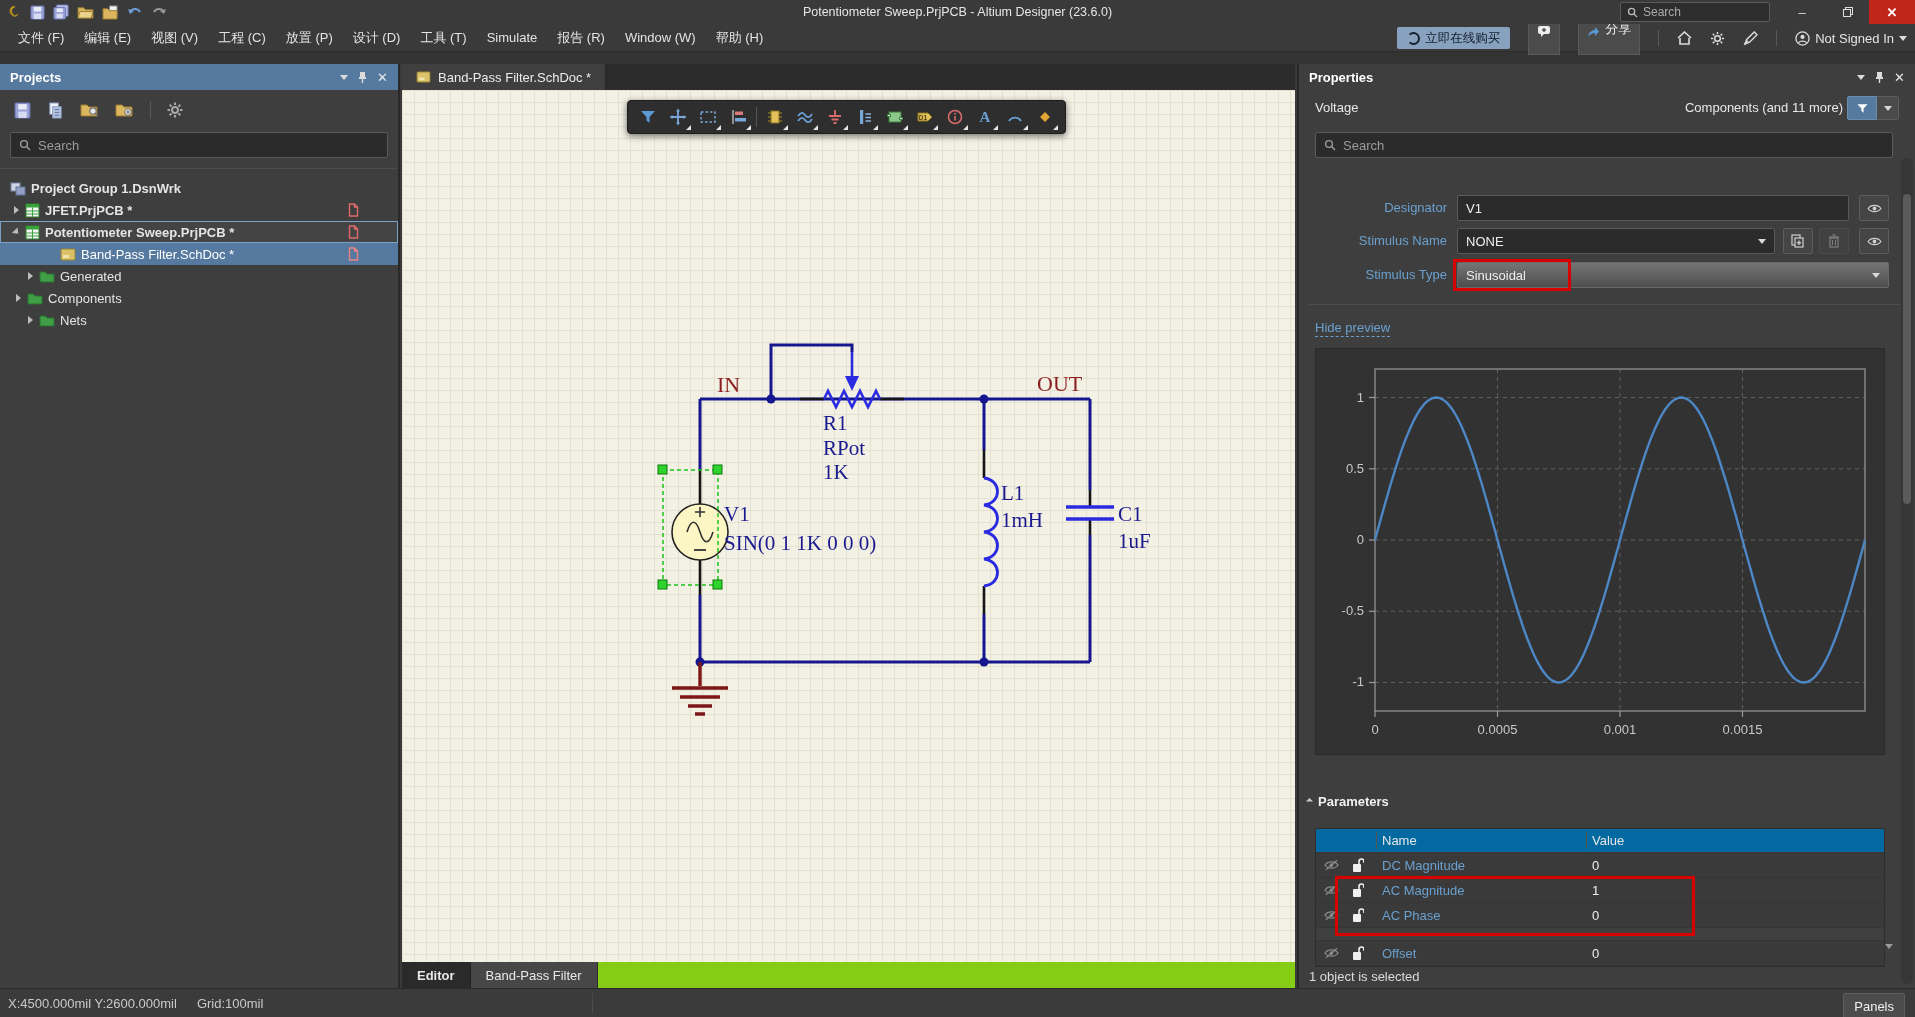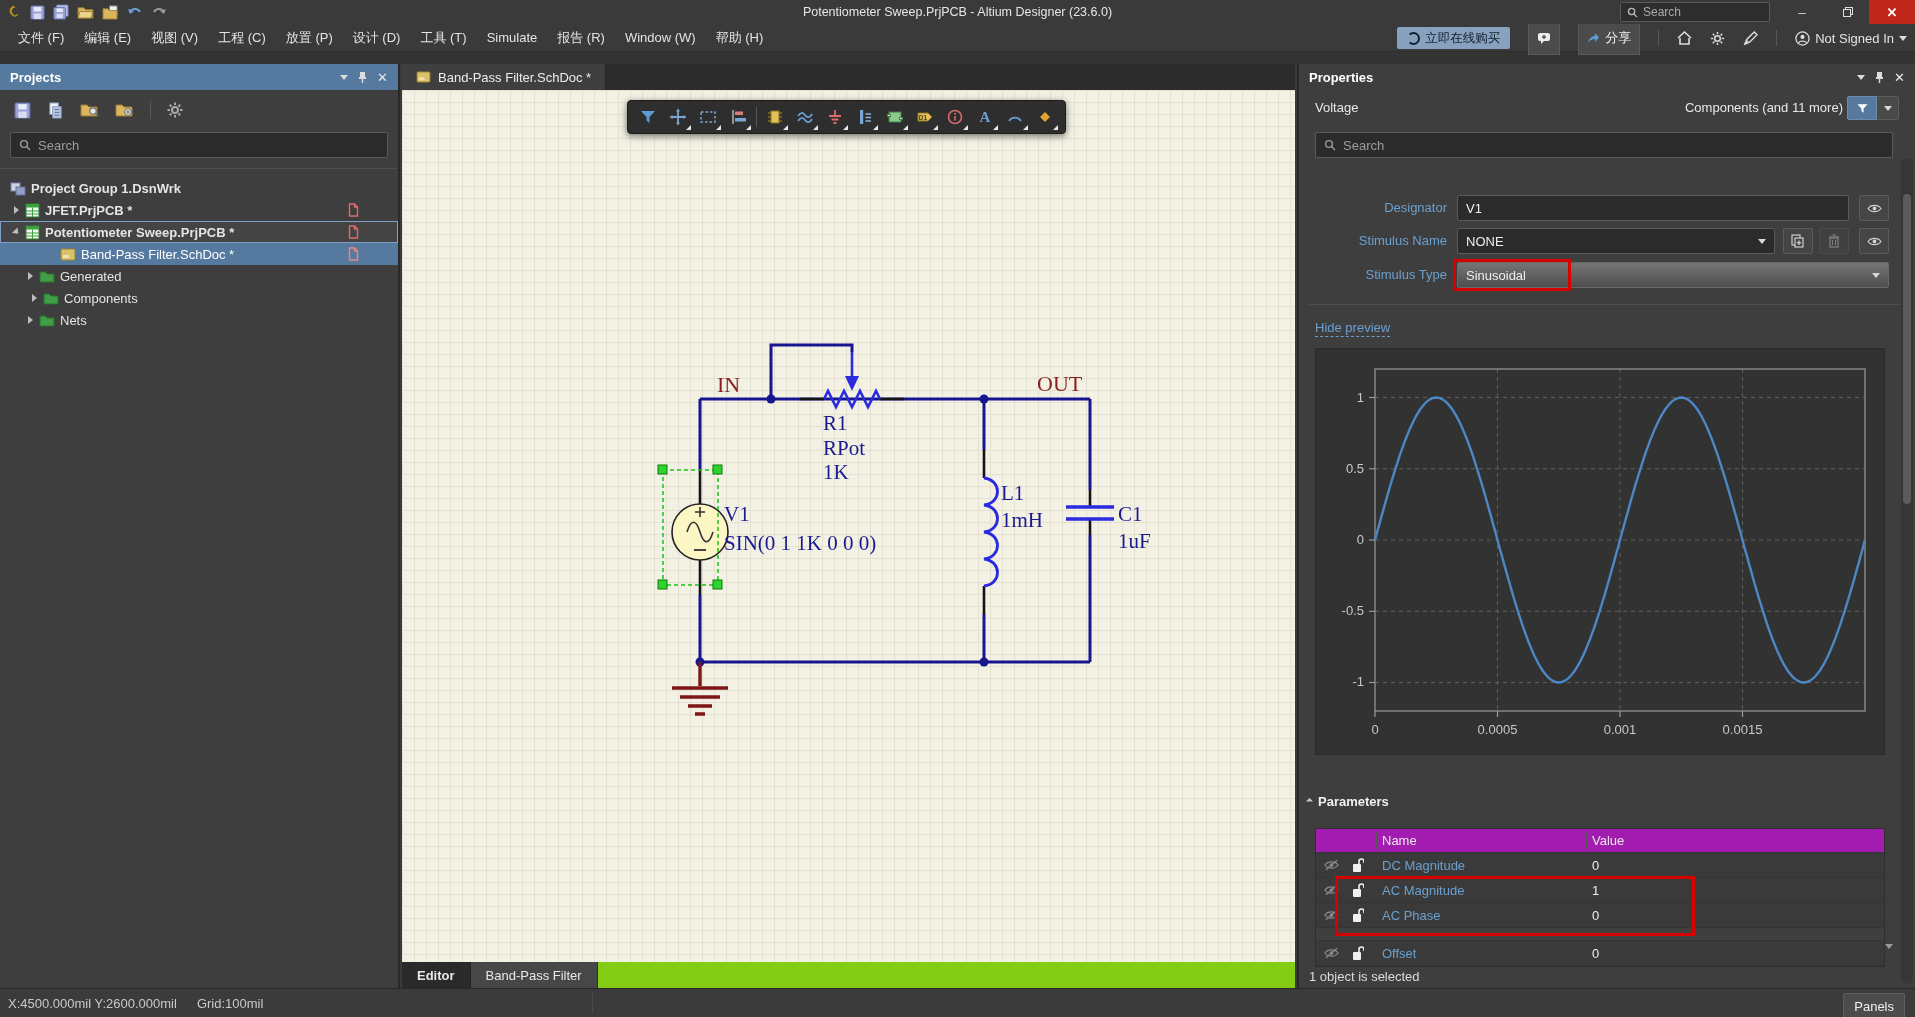--- a/index.html
+++ b/index.html
@@ -26,21 +26,21 @@
   .winbtn{position:absolute;top:0;height:24px;width:46px;display:flex;align-items:center;justify-content:center;color:#ddd;font-size:13px}
   .winbtn.min{left:1779px}.winbtn.max{left:1825px}
   .winbtn.close{left:1869px;width:46px;background:#c0261a;color:#fff;font-weight:bold}
 
   
   .menubar{position:absolute;top:24px;left:0;right:0;height:28px;background:#3a3a3a;border-bottom:1px solid #2d2d2d;display:flex;align-items:center;padding-left:8px;z-index:29}
   .menu-item{padding:4px 10px;color:#e3e3e3;white-space:nowrap}
   .menubar-right{position:absolute;right:8px;top:2px;display:flex;align-items:center;gap:18px;height:24px}
   .buy-btn{background:#87a1bf;color:#15202e;border-radius:2px;height:22px;display:flex;align-items:center;gap:5px;padding:0 10px;font-size:12.5px}
   .buy-swirl{width:13px;height:13px;border-radius:50%;border:2px solid #15202e;border-left-color:transparent}
-  .mb-btn{background:#4b4b4b;border:1px solid #5a5a5a;border-radius:0;height:22px;display:flex;align-items:center;gap:5px;padding:16px 8px;color:#eee}
+  .mb-btn{background:#4b4b4b;border:1px solid #5a5a5a;border-radius:0;height:22px;display:flex;align-items:flex-end;gap:5px;padding:16px 8px;color:#eee}
   .mb-sep{width:1px;height:16px;background:#585858}
   .signin{display:flex;align-items:center;gap:5px;color:#e3e3e3}
   .gapstrip{position:absolute;top:52px;left:0;right:0;height:12px;background:#333;z-index:1}
 
   
   .panel-header{height:26px;display:flex;align-items:center;padding:0 10px;color:#fff;font-weight:bold;font-size:13px}
   .ph-icons{margin-left:auto;display:flex;align-items:center;gap:10px;color:#e8e8e8;font-weight:normal}
   .tri-down{width:0;height:0;border-left:4px solid transparent;border-right:4px solid transparent;border-top:5px solid #dcdcdc}
 
   
@@ -98,21 +98,21 @@
   .gradcombo{background:linear-gradient(#757575,#4e4e4e);border:1px solid #686868}
   .sqbtn{position:absolute;width:30px;height:26px;background:#454545;border:1px solid #5c5c5c;border-radius:2px;display:flex;align-items:center;justify-content:center}
   .sqbtn.dim{opacity:.45}
   .psep{position:absolute;left:10px;right:10px;height:1px;background:#4d4d4d}
   .hide-preview{position:absolute;left:16px;color:var(--label-blue);border-bottom:1px dashed var(--label-blue);padding-bottom:1px}
   .chartbox{position:absolute;left:16px;top:284px;width:570px;height:407px;background:#323232;border:1px solid #2a2a2a}
   .params-hdr{position:absolute;left:8px;top:730px;display:flex;align-items:center;gap:6px;font-weight:bold;color:#f0f0f0}
   .params-hdr .tri{width:0;height:0;border-top:5px solid #ccc;border-right:5px solid transparent;transform:rotate(45deg)}
   .ptable{position:absolute;left:16px;top:764px;width:570px;background:#3a3a3a;border:1px solid #2e2e2e}
   .ptr{height:25px;display:flex;align-items:center;position:relative;border-bottom:1px solid #343434}
-  .ptr.head{height:24px;background:#a21caf;color:#e8e8e8}
+  .ptr.head{height:24px;background:#0369a1;color:#e8e8e8}
   .ptr .c-name{position:absolute;left:66px}
   .ptr .c-value{position:absolute;left:276px}
   .ptr .colsep{position:absolute;top:3px;bottom:3px;width:1px;background:#555}
   .ptr .ico1{position:absolute;left:8px}
   .ptr .ico2{position:absolute;left:36px}
   .pname{color:var(--label-blue)}
   .pval{color:#eee}
   .ptr.gaprow{height:13px;background:#3f3f3f}
   .pstatus{position:absolute;left:10px;top:902px;right:10px;height:20px;display:flex;align-items:center;color:#dcdcdc}
   .tbl-scroll-arrow{position:absolute;right:22px;top:880px}
@@ -416,21 +416,21 @@
     </div>
     <div class="trow" style="padding-left:28px">
       <span class="arr"></span>
       <span style="margin-left:6px">
           <svg width="16" height="13" viewBox="0 0 16 13">
             <path d="M1 2 h5.5 l1.5 2 h7 v8 H1 Z" fill="#3f9e46" stroke="#2a6e30"></path>
           </svg>
         </span>
       <span class="lbl">Generated</span>
     </div>
-    <div class="trow" style="padding-left:32px">
+    <div class="trow" style="padding-left:16px">
       <span class="arr"></span>
       <span style="margin-left:6px">
           <svg width="16" height="13" viewBox="0 0 16 13">
             <path d="M1 2 h5.5 l1.5 2 h7 v8 H1 Z" fill="#3f9e46" stroke="#2a6e30"></path>
           </svg>
         </span>
       <span class="lbl">Components</span>
     </div>
     <div class="trow" style="padding-left:28px">
       <span class="arr"></span>

